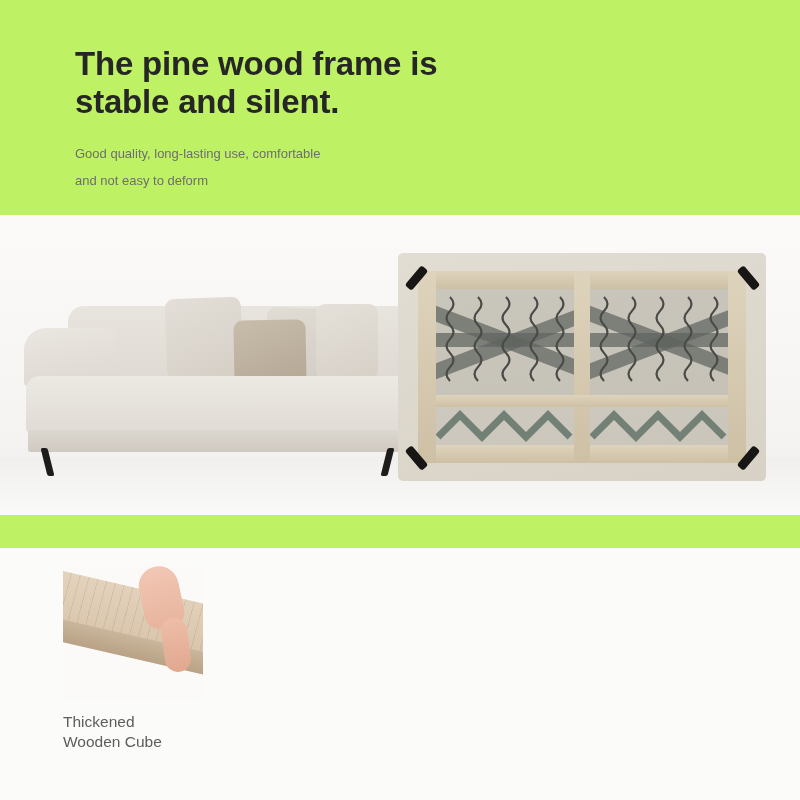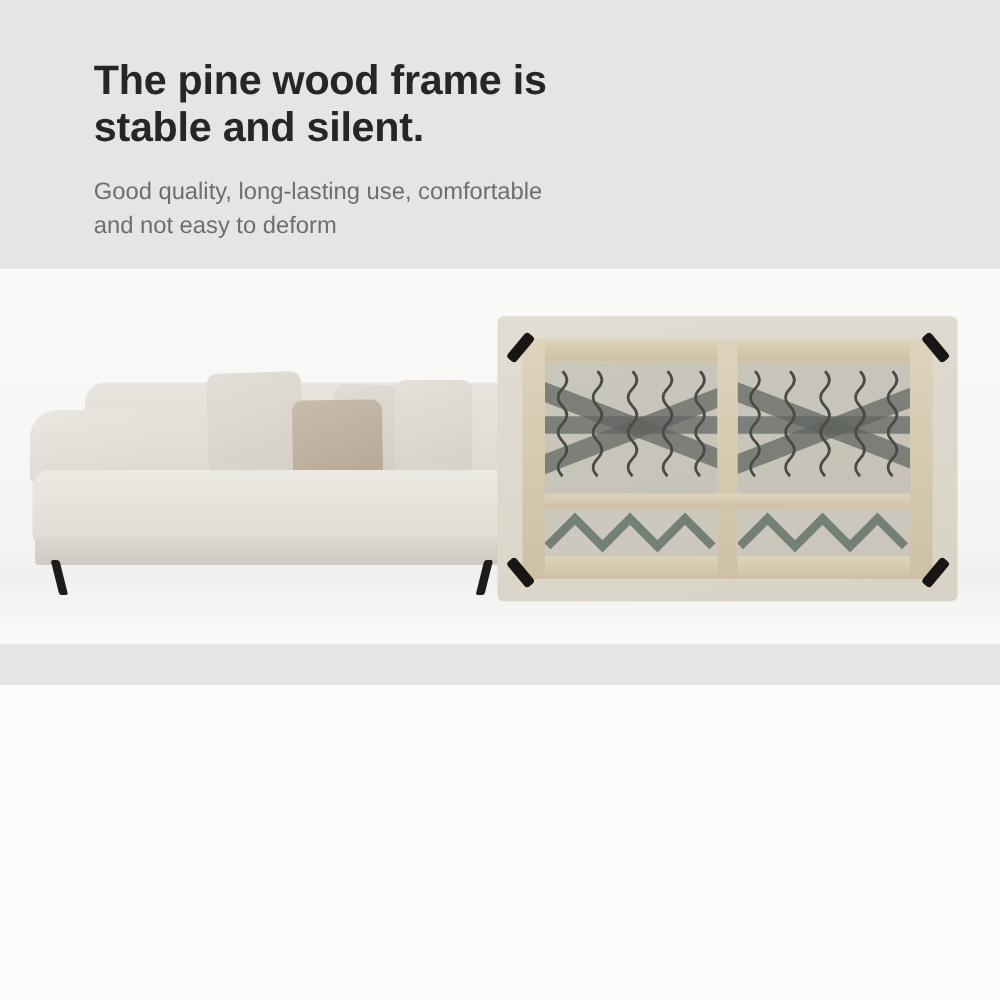--- a/index.html
+++ b/index.html
@@ -8,41 +8,41 @@
     background: #ffffff;
   }
   body {
     font-family: "Liberation Sans", sans-serif;
   }
   #page {
     position: relative;
     width: 800px;
     height: 800px;
     overflow: hidden;
-    background: #e5e5e5;
+    background: #bef264;
   }
   
   .headline {
     position: absolute;
     left: 75px;
     top: 45px;
     width: 640px;
     font-size: 33px;
     line-height: 38px;
     font-weight: bold;
     color: #262626;
     letter-spacing: -0.2px;
     white-space: pre-line;
   }
   .subhead {
     position: absolute;
     left: 75px;
     top: 140px;
     width: 620px;
-    font-size: 19px;
+    font-size: 13px;
     line-height: 27px;
     font-weight: normal;
     color: #6e6e6e;
     white-space: pre-line;
   }
 
   
   .hero {
     position: absolute;
     left: 0;
@@ -327,18 +327,30 @@
 
       <div class="corner-leg cl-tl"></div>
       <div class="corner-leg cl-tr"></div>
       <div class="corner-leg cl-bl"></div>
       <div class="corner-leg cl-br"></div>
     </div>
   </div>
 
   <div class="thumbs">
 
+    <div class="thumb-col tc0">
+      <div class="thumb-img">
+        <div class="t1-bg"></div>
+        <div class="t1-board"></div>
+        <div class="t1-grain"></div>
+        <div class="t1-edge"></div>
+        <div class="t1-finger"></div>
+        <div class="t1-finger2"></div>
+      </div>
+      <div class="thumb-cap">Thickened
+Wooden Cube</div>
+    </div>
 
 
 
 
   </div>
 </div>
 
 </body></html>

